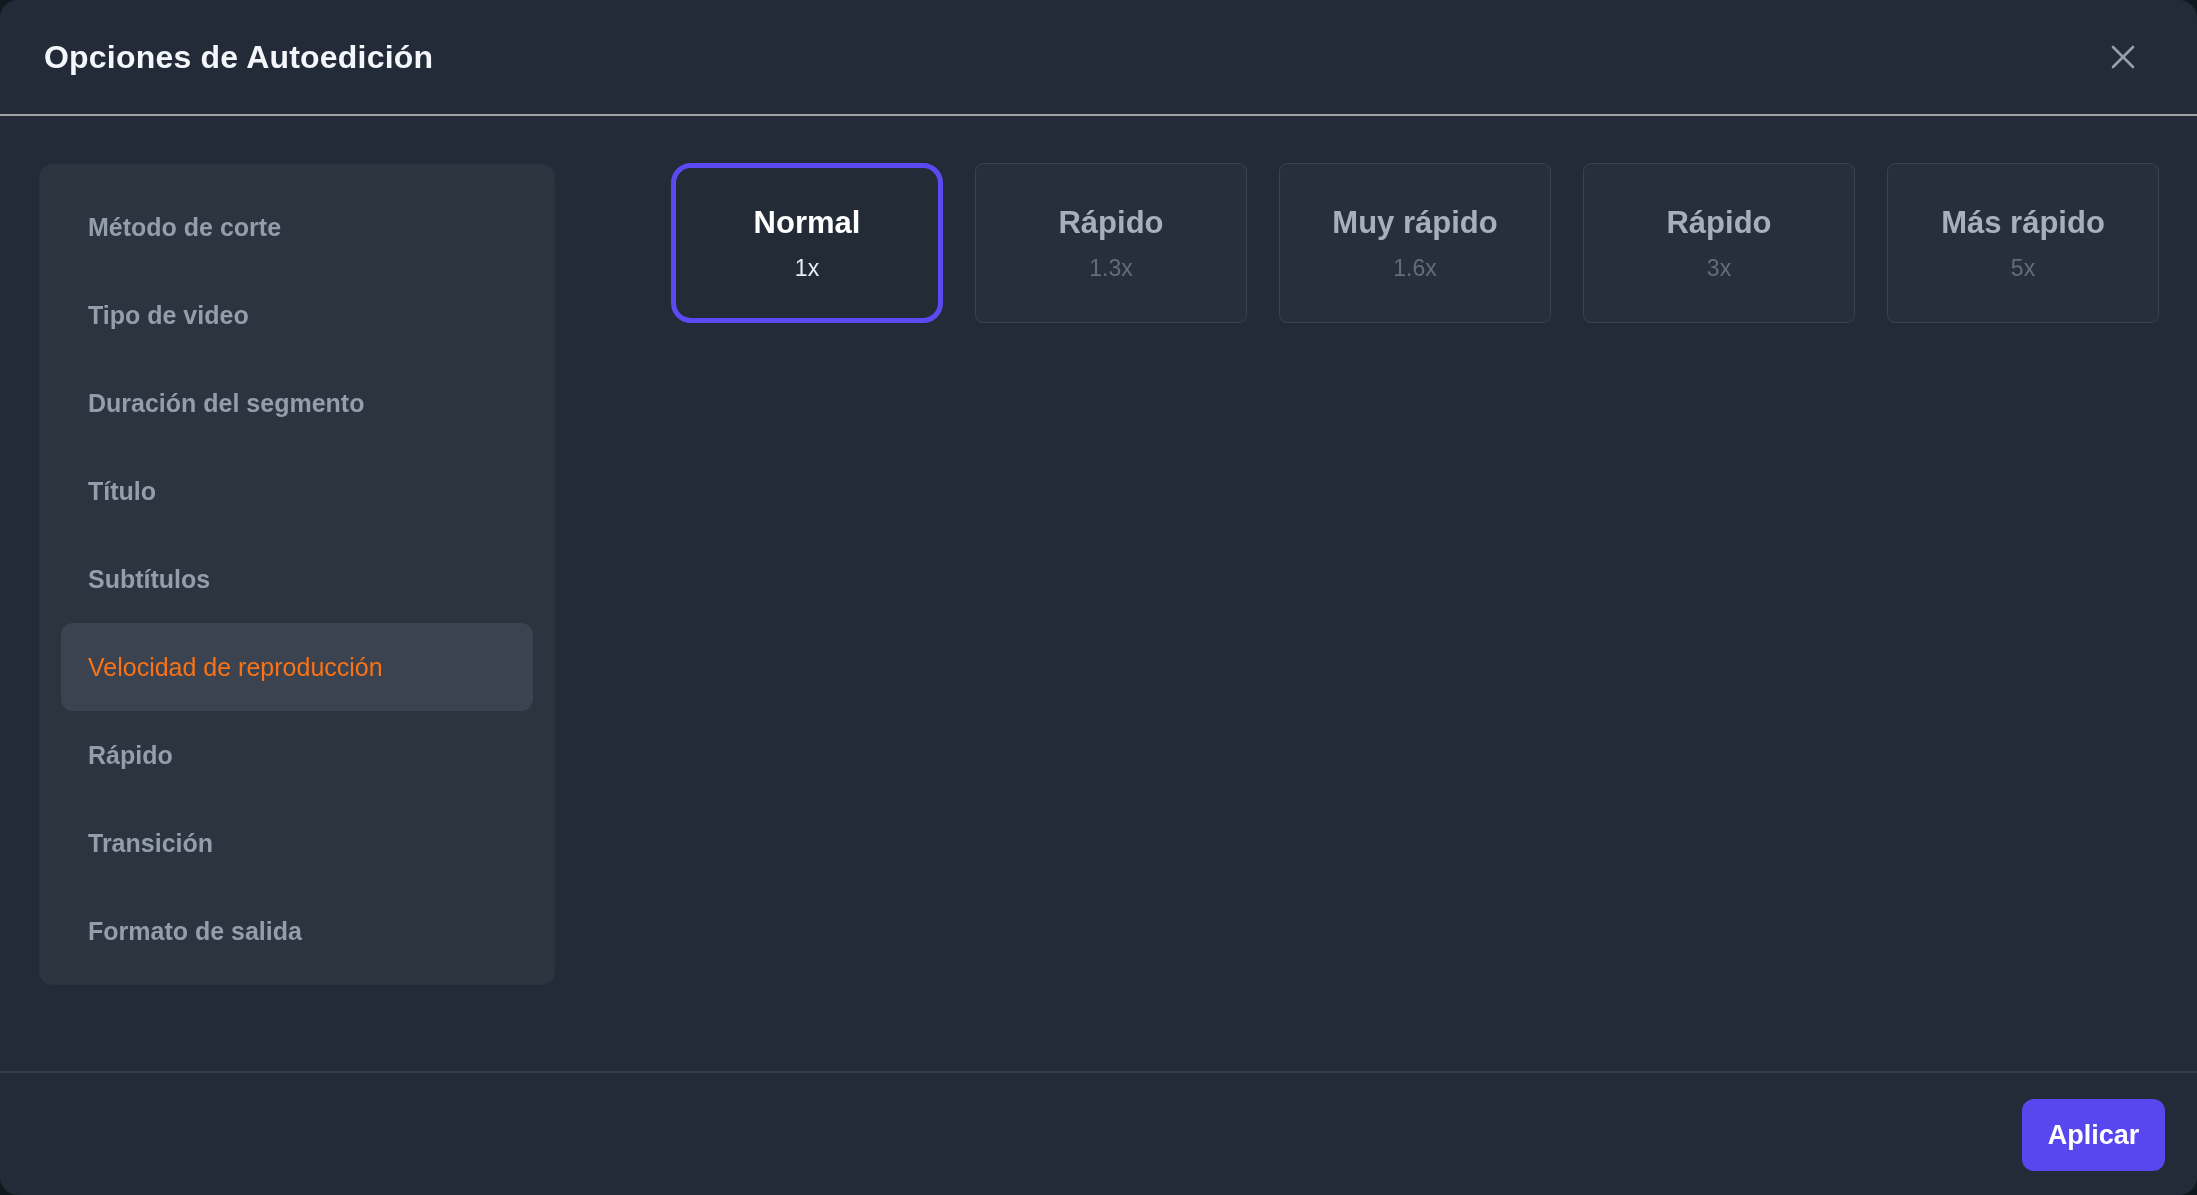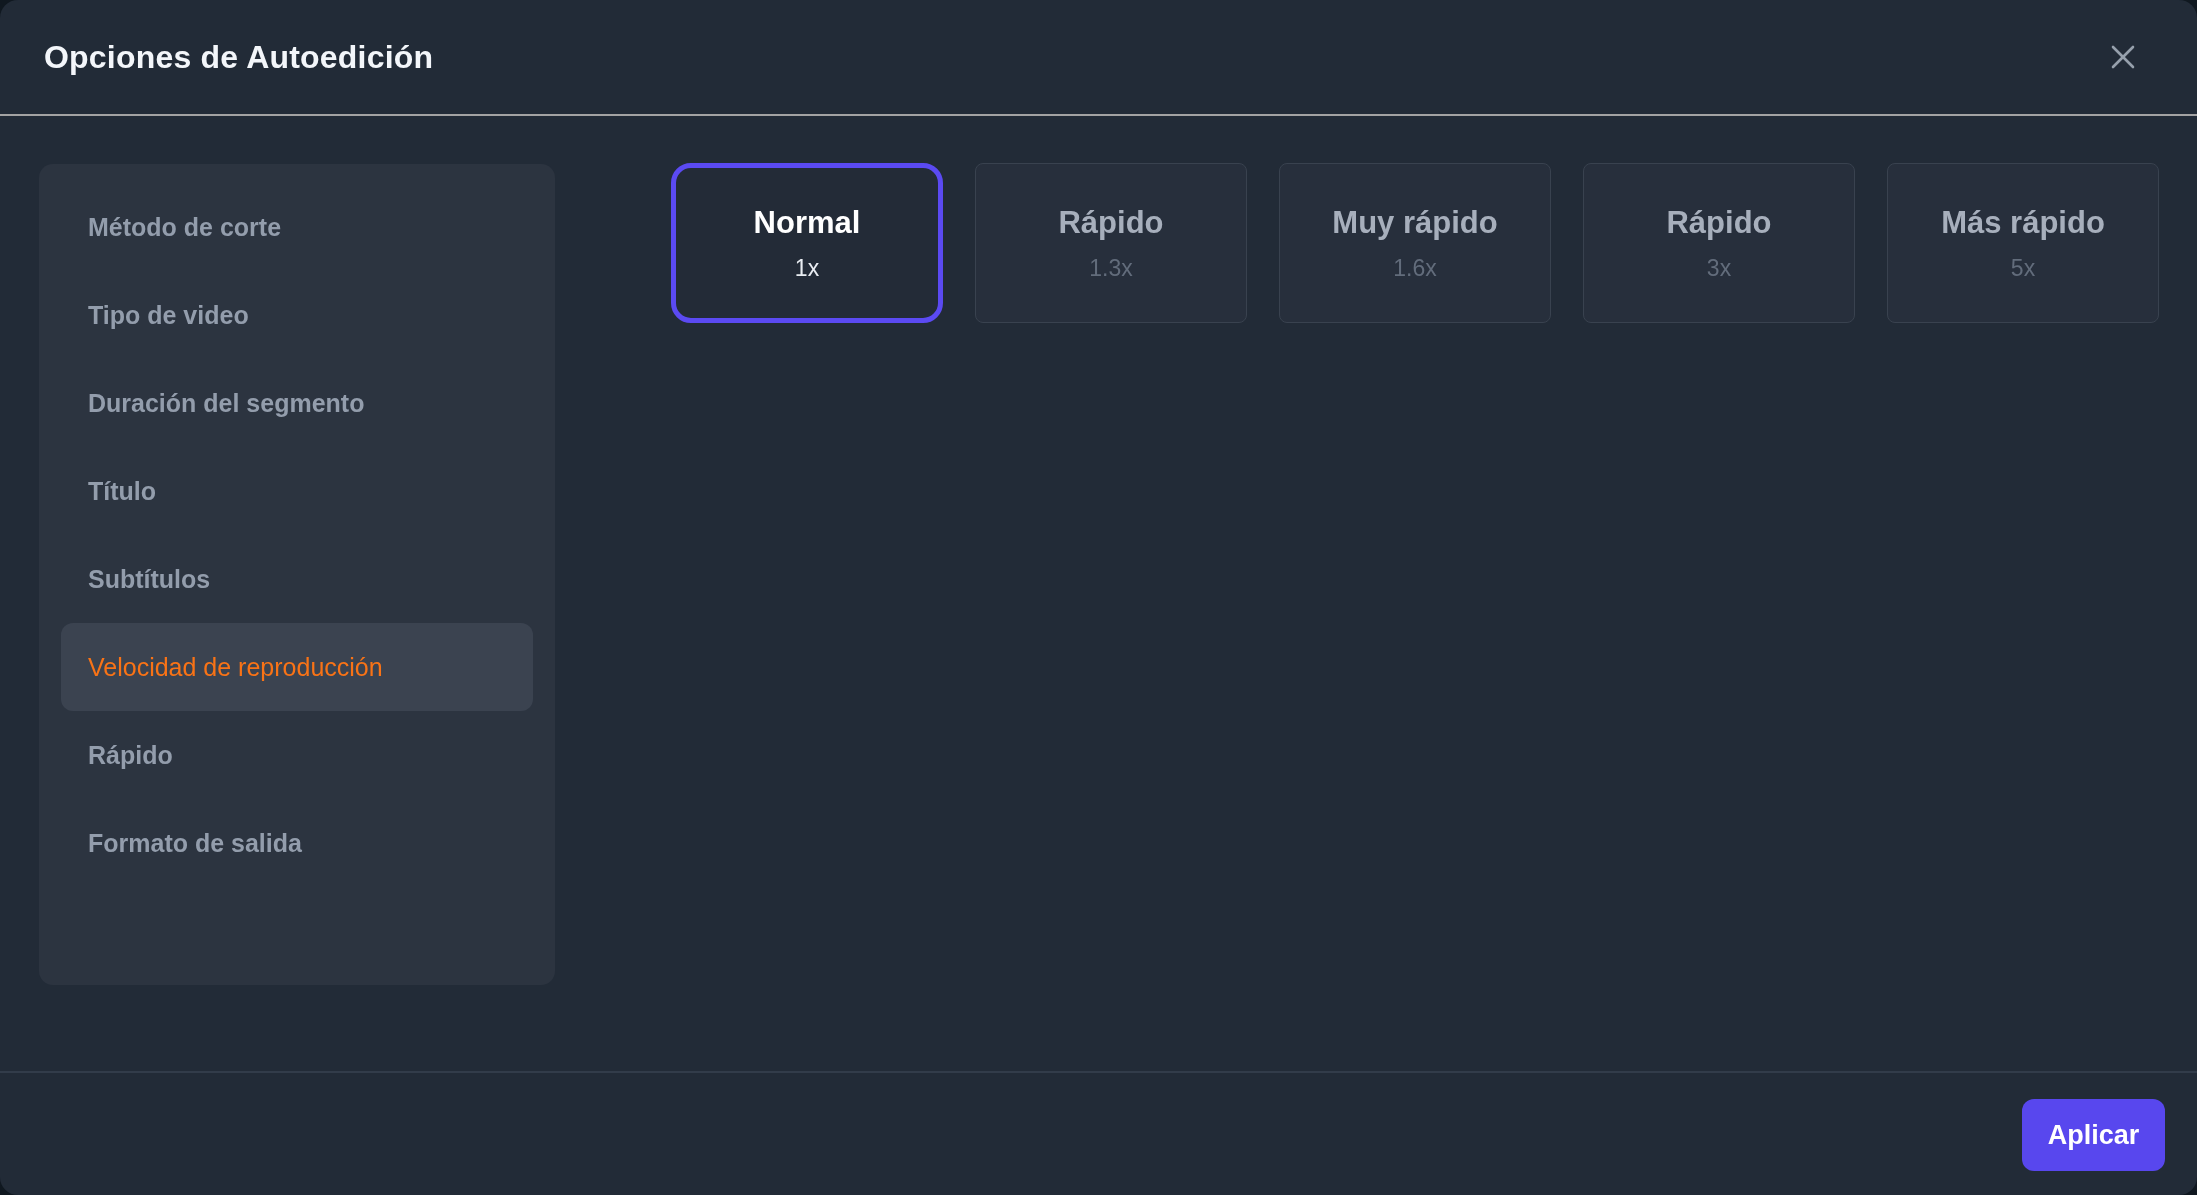--- a/index.html
+++ b/index.html
@@ -189,20 +189,23 @@
       <div class="side-item">
         <span>Subtítulos</span>
       </div>
       <div class="side-item selected">
         <span>Velocidad de reproducción</span>
       </div>
       <div class="side-item">
         <span>Rápido</span>
       </div>
       <div class="side-item">
+        <span>Transición</span>
+      </div>
+      <div class="side-item">
         <span>Formato de salida</span>
       </div>
     </div>
 
     <div class="cards">
       <div class="card selected">
         <div class="card-title">Normal</div>
         <div class="card-value">1x</div>
       </div>
       <div class="card">

